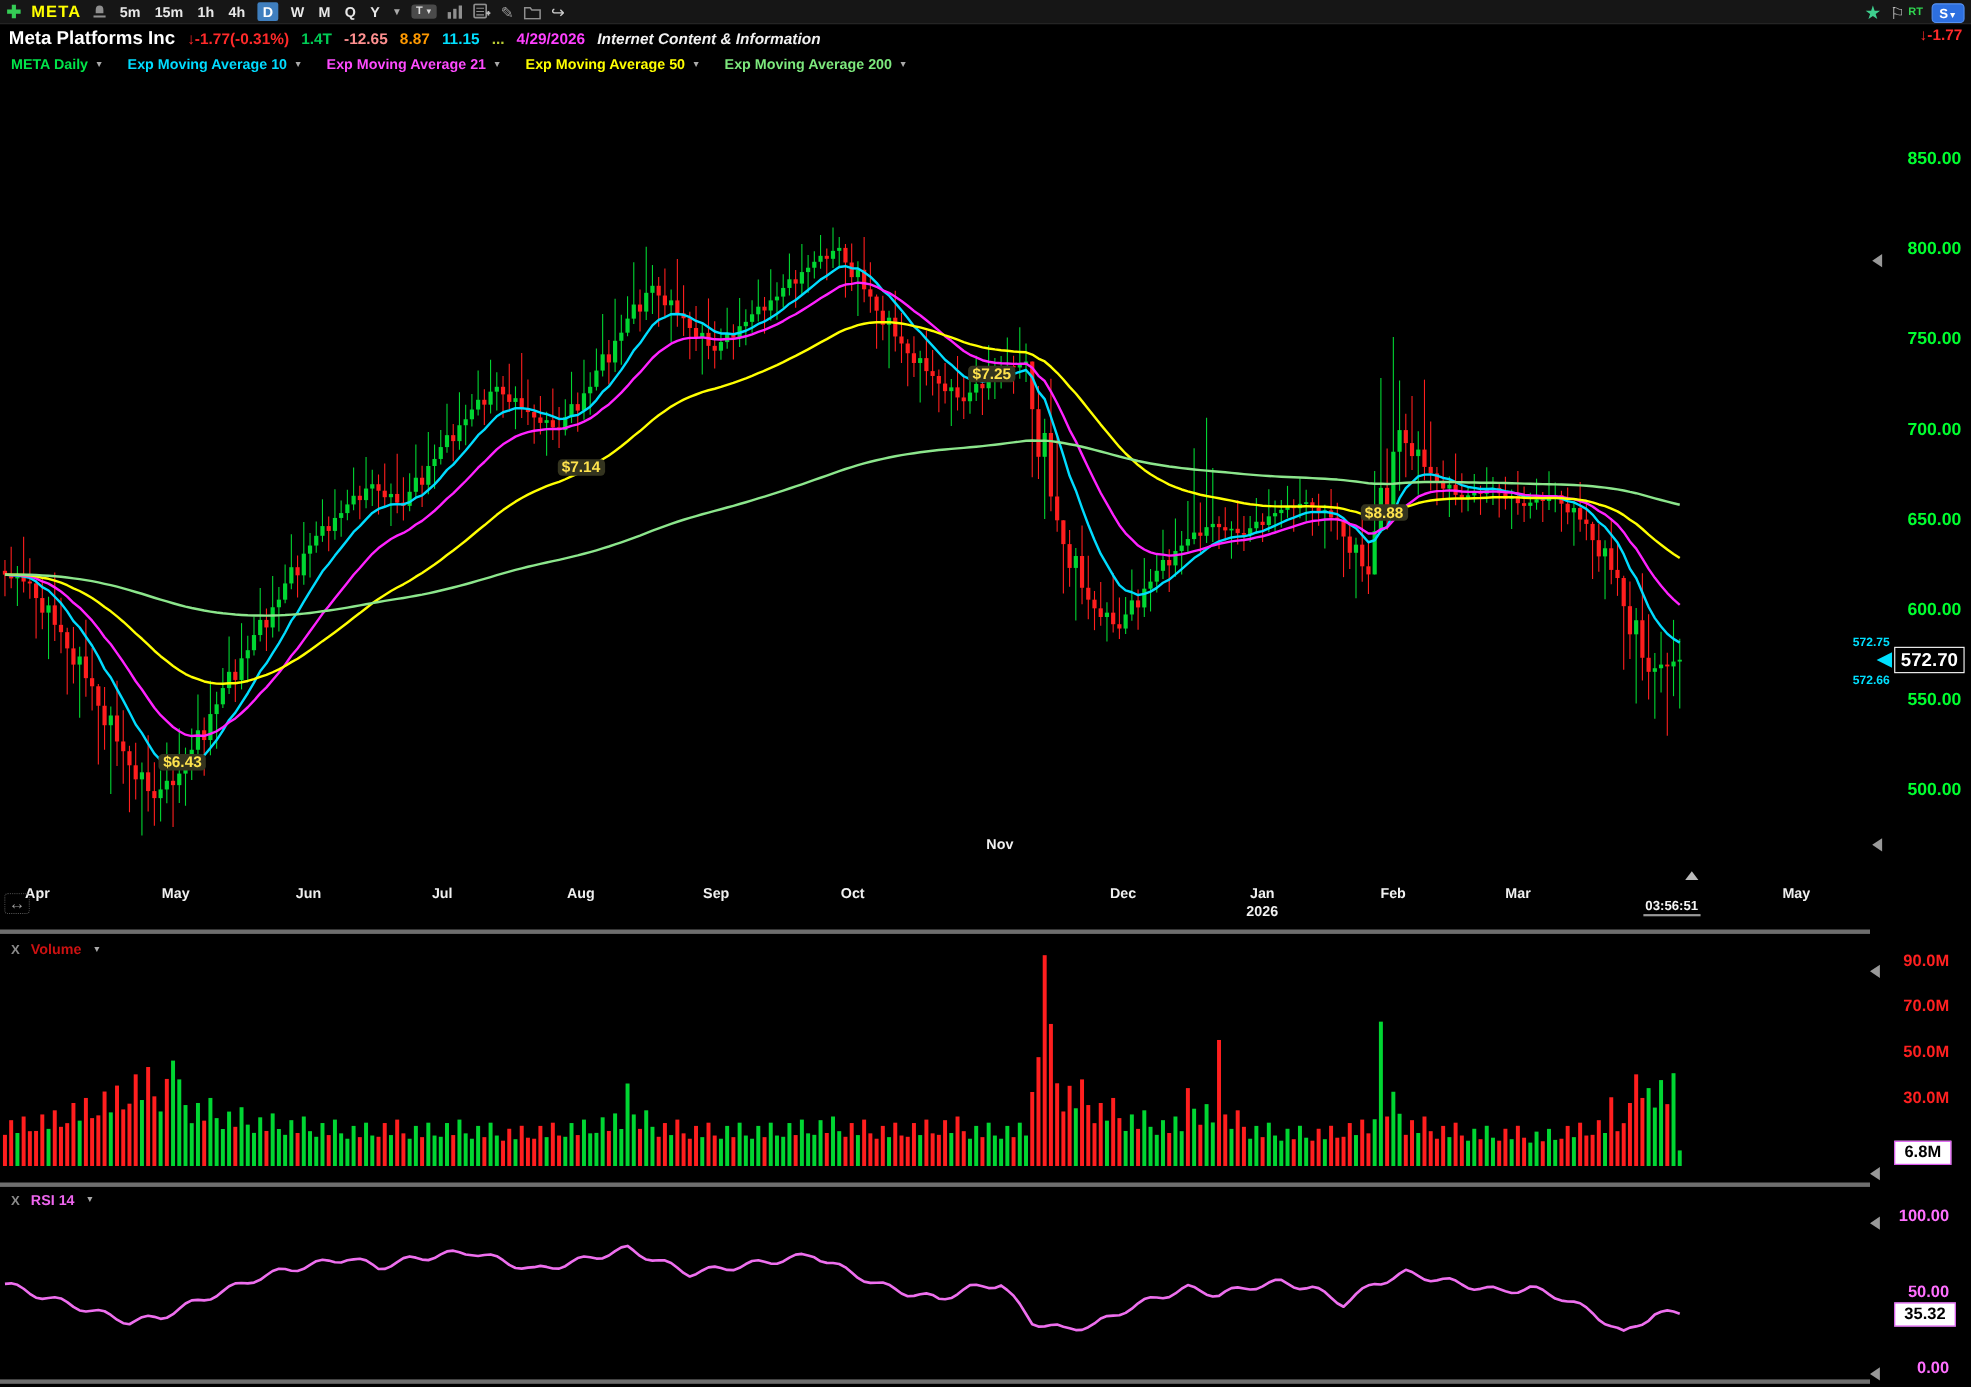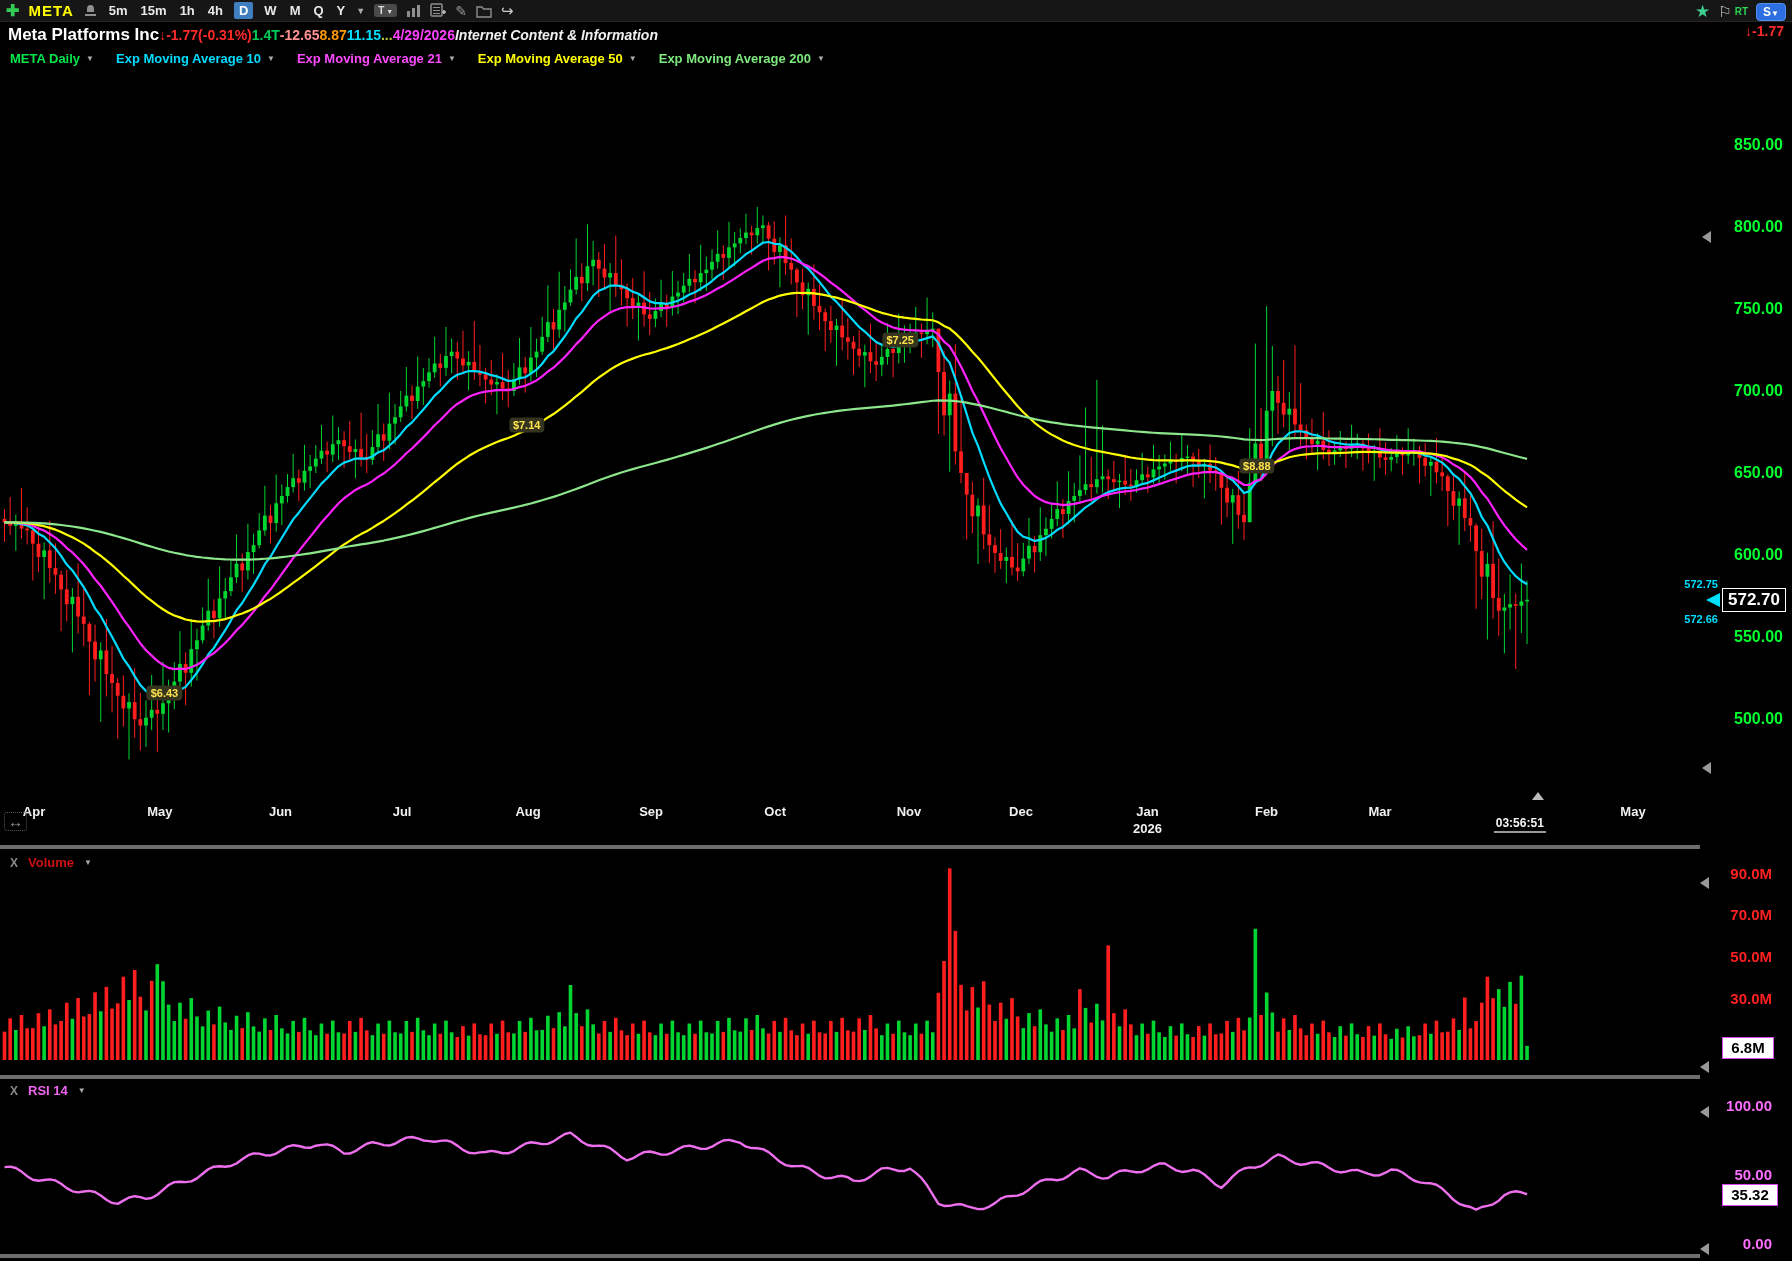--- a/index.html
+++ b/index.html
@@ -25,21 +25,21 @@
   #right-cluster { position:absolute; right:6px; top:1px; display:flex; align-items:center; gap:8px; }
   #star-ic { color:#3ecf8e; font-size:17px; }
   #flag-ic { color:#ccc; font-size:15px; }
   #rt-lbl { color:#2fd24f; font-size:10px; font-weight:bold; margin-left:-5px; }
   #sbtn { background:#2d6fe0; border-radius:4px; color:#fff; font-weight:bold;
           font-size:12px; padding:1px 6px; border:1px solid #5590f0; }
   #sbtn .caret { color:#fff; font-size:8px; }
 
   
   #titlerow { position:absolute; left:0; top:23px; width:1792px; height:23px;
-              display:flex; align-items:center; padding-left:8px; }
+              display:flex; align-items:center; gap:11px; padding-left:8px; }
   #titlerow .name { color:#fff; font-weight:bold; font-size:17px; }
   .red { color:#ff2a2a; } .grn { color:#00cc55; } .salmon { color:#ff9090; }
   .orange { color:#ff9a00; } .cyan { color:#00e0ff; } .mag { color:#ff40ff; }
   .dots { color:#bbcc33; }
   #sector { color:#f0f0f0; font-style:italic; font-weight:bold; font-size:14px; }
   .fld { font-weight:bold; font-size:14px; }
   #hdr-change { font-weight:bold; font-size:14px; }
   #corner-change { position:absolute; right:8px; top:0; font-weight:bold; font-size:14px; }
 
   
@@ -58,21 +58,21 @@
   .mtick { position:absolute; transform:translateX(-50%); color:#f0f0f0;
            font-size:13px; font-weight:bold; }
   .lastbox { position:absolute; background:#fff; color:#000; font-weight:bold;
              font-size:15px; text-align:center; border:1px solid #d946ef; line-height:20px; }
   #price-marker-box { position:absolute; left:1722px; top:588px; width:64px; height:24px;
                       background:#000; border:1px solid #fff; color:#fff; font-weight:bold;
                       font-size:17px; text-align:center; line-height:22px; }
   .bidask { position:absolute; width:64px; text-align:right; color:#00e0ff;
             font-size:11px; font-weight:bold; }
   .anno { position:absolute; transform:translate(-30%,-50%); background:#34341f;
-          color:#ffe34d; font-size:11px; font-weight:bold; padding:0 4px;
+          color:#ffe34d; font-size:14px; font-weight:bold; padding:0 4px;
           border-radius:4px; line-height:15px; }
   .tri-left { position:absolute; width:0; height:0; border-top:6px solid transparent;
               border-bottom:6px solid transparent; border-right:9px solid #999; }
   .tri-left.cy { border-right:14px solid #00e0ff; border-top-width:7px; border-bottom-width:7px; }
   .tri-up { position:absolute; width:0; height:0; border-left:6px solid transparent;
             border-right:6px solid transparent; border-bottom:8px solid #bbb; }
   .panel-hdr { position:absolute; display:flex; align-items:center; gap:10px;
                font-size:13px; font-weight:bold; }
   .xclose { color:#8a8a8a; font-size:12px; font-weight:bold; cursor:default; }
   #arith-lbl { position:absolute; left:1802px; top:818px; color:#8fd8e8; font-size:15px;margin-top:36px; }
@@ -1027,21 +1027,21 @@
       <div class="rtick" style="left:1706px;top:1097px;">100.00</div>
       <div class="rtick" style="left:1706px;top:1166px;">50.00</div>
       <div class="rtick" style="left:1706px;top:1235px;">0.00</div>
       <div class="mtick" style="left:34px;top:804px;">Apr</div>
       <div class="mtick" style="left:159.8px;top:804px;">May</div>
       <div class="mtick" style="left:280.5px;top:804px;">Jun</div>
       <div class="mtick" style="left:402.04999999999995px;top:804px;">Jul</div>
       <div class="mtick" style="left:528.02px;top:804px;">Aug</div>
       <div class="mtick" style="left:651.1px;top:804px;">Sep</div>
       <div class="mtick" style="left:775.2px;top:804px;">Oct</div>
-      <div class="mtick" style="left:908.9899999999999px;top:804px;">Nov</div>
+      <div class="mtick" style="left:908.9899999999999px;top:760px;">Nov</div>
       <div class="mtick" style="left:1021.02px;top:804px;">Dec</div>
       <div class="mtick" style="left:1147.5px;top:804px;">Jan</div>
       <div class="mtick" style="left:1266.5px;top:804px;">Feb</div>
       <div class="mtick" style="left:1380.06px;top:804px;">Mar</div>
       <div class="mtick" style="left:1633.02px;top:804px;">May</div>
       <div class="mtick" style="left:1147.5px;top:821px;">2026</div>
       <div class="anno" style="left:157.32px;top:692.76px;">$6.43</div>
       <div class="anno" style="left:519.5600000000001px;top:425.44px;">$7.14</div>
       <div class="anno" style="left:893.12px;top:340.15999999999997px;">$7.25</div>
       <div class="anno" style="left:1249.7px;top:466.44px;">$8.88</div>

